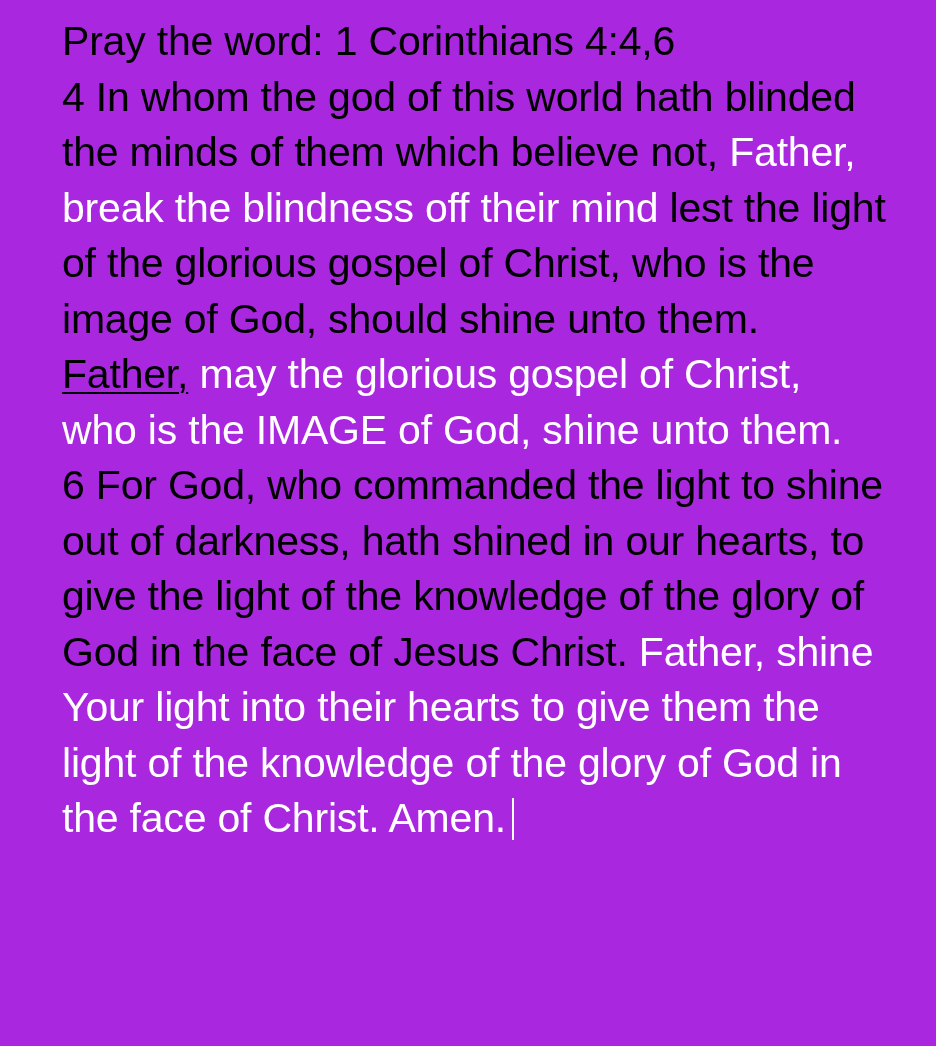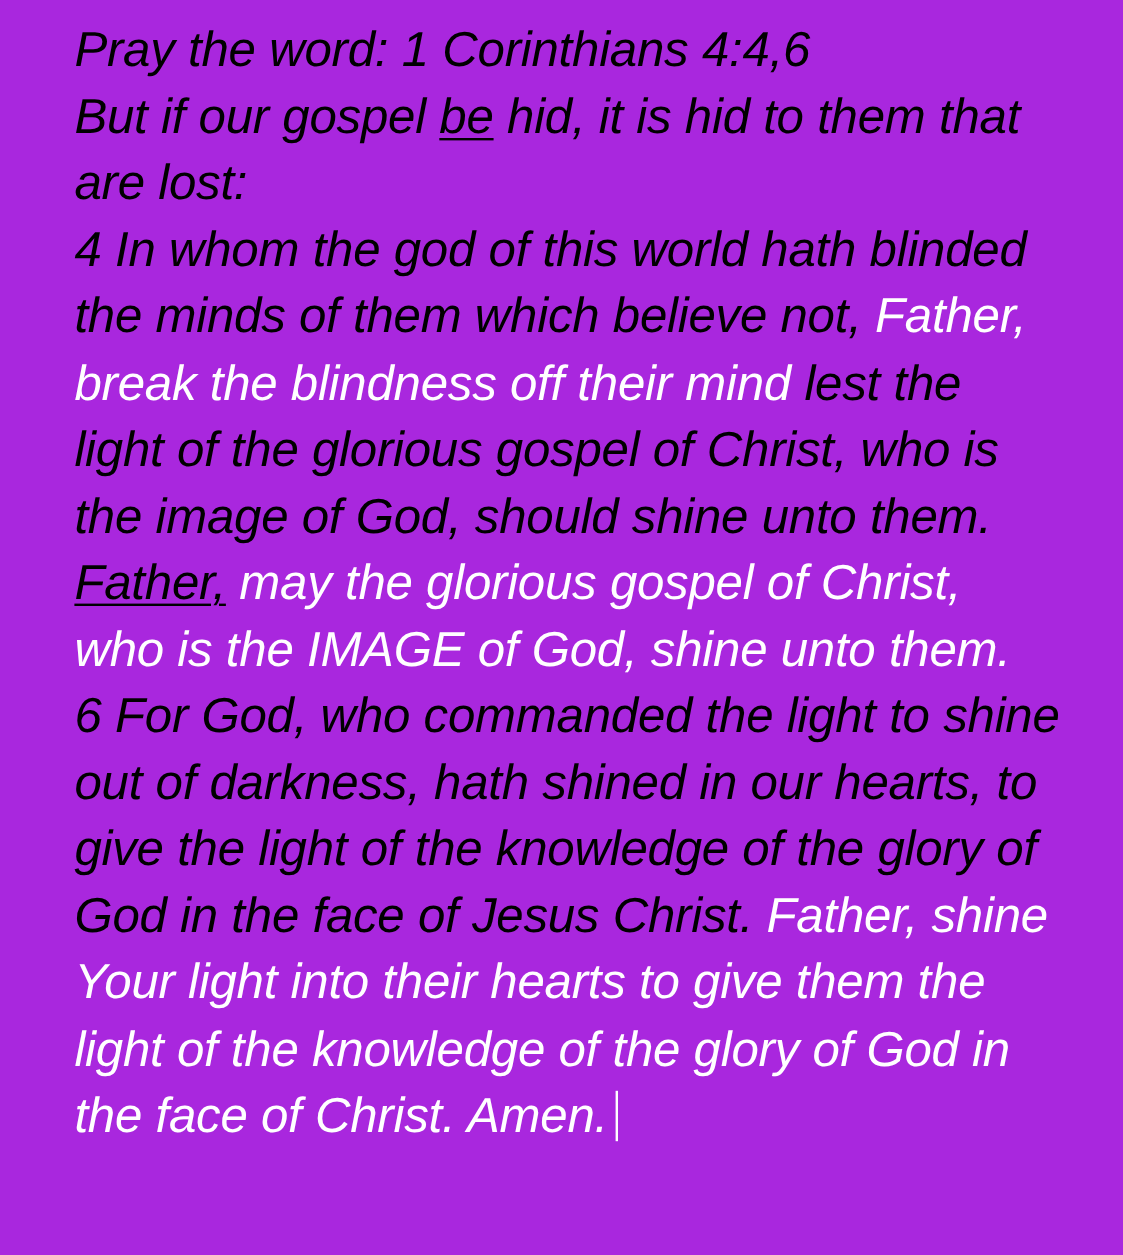--- a/index.html
+++ b/index.html
@@ -13,21 +13,20 @@
     font-family: "Liberation Sans", sans-serif;
     overflow: hidden;
   }
   .slide {
     width: 936px;
     height: 1046px;
     background: #A927DE;
     box-sizing: border-box;
     padding: 14px 50px 0 62px;
     position: relative;
-    font-style: italic;
   }
   .text-block {
     font-size: 41px;
     line-height: 55.5px;
     letter-spacing: -0.2px;
     color: #000000;
     font-weight: 400;
   }
   .line {
     white-space: pre-wrap;
@@ -53,20 +52,19 @@
   }
 </style>
 </head>
 <body>
 
 <div class="slide">
   <div class="text-block">
 
     <div class="line black">Pray the word: 1 Corinthians 4:4,6</div>
 
-    <div class="line"><span class="black">But if our gospel </span><span class="black ul">be</span><span class="black"> hid, it is hid to them that are lost:</span></div>
 
     <div class="line"><span class="black">4 In whom the god of this world hath blinded the minds of them which believe not, </span><span class="white">Father, break the blindness off their mind</span><span class="black"> lest the light of the glorious gospel of Christ, who is the image of God, should shine unto them. </span><span class="black ul">Father,</span><span class="white"> may the glorious gospel of Christ, who is the IMAGE of God, shine unto them.</span></div>
 
     <div class="line"><span class="black">6 For God, who commanded the light to shine out of darkness, hath shined in our hearts, to give the light of the knowledge of the glory of God in the face of Jesus Christ. </span><span class="white">Father, shine Your light into their hearts to give them the light of the knowledge of the glory of God in the face of Christ. Amen.</span><span class="caret"></span></div>
 
   </div>
 </div>
 
 </body></html>

